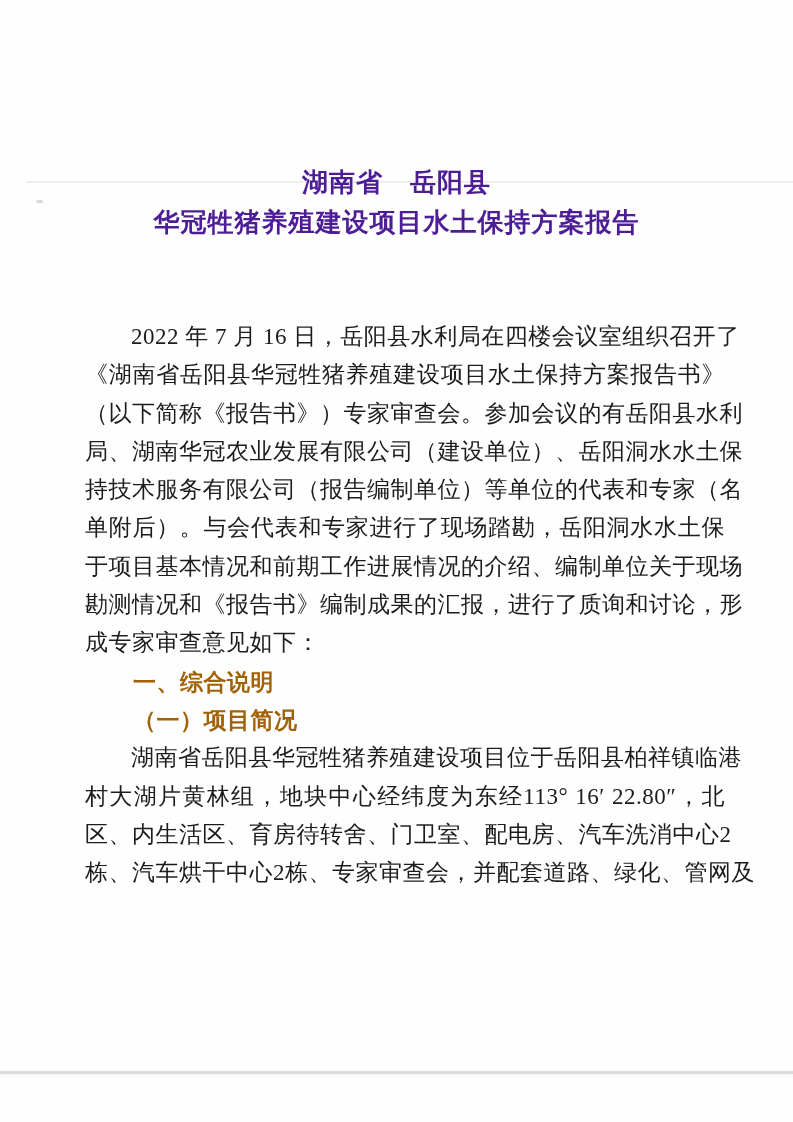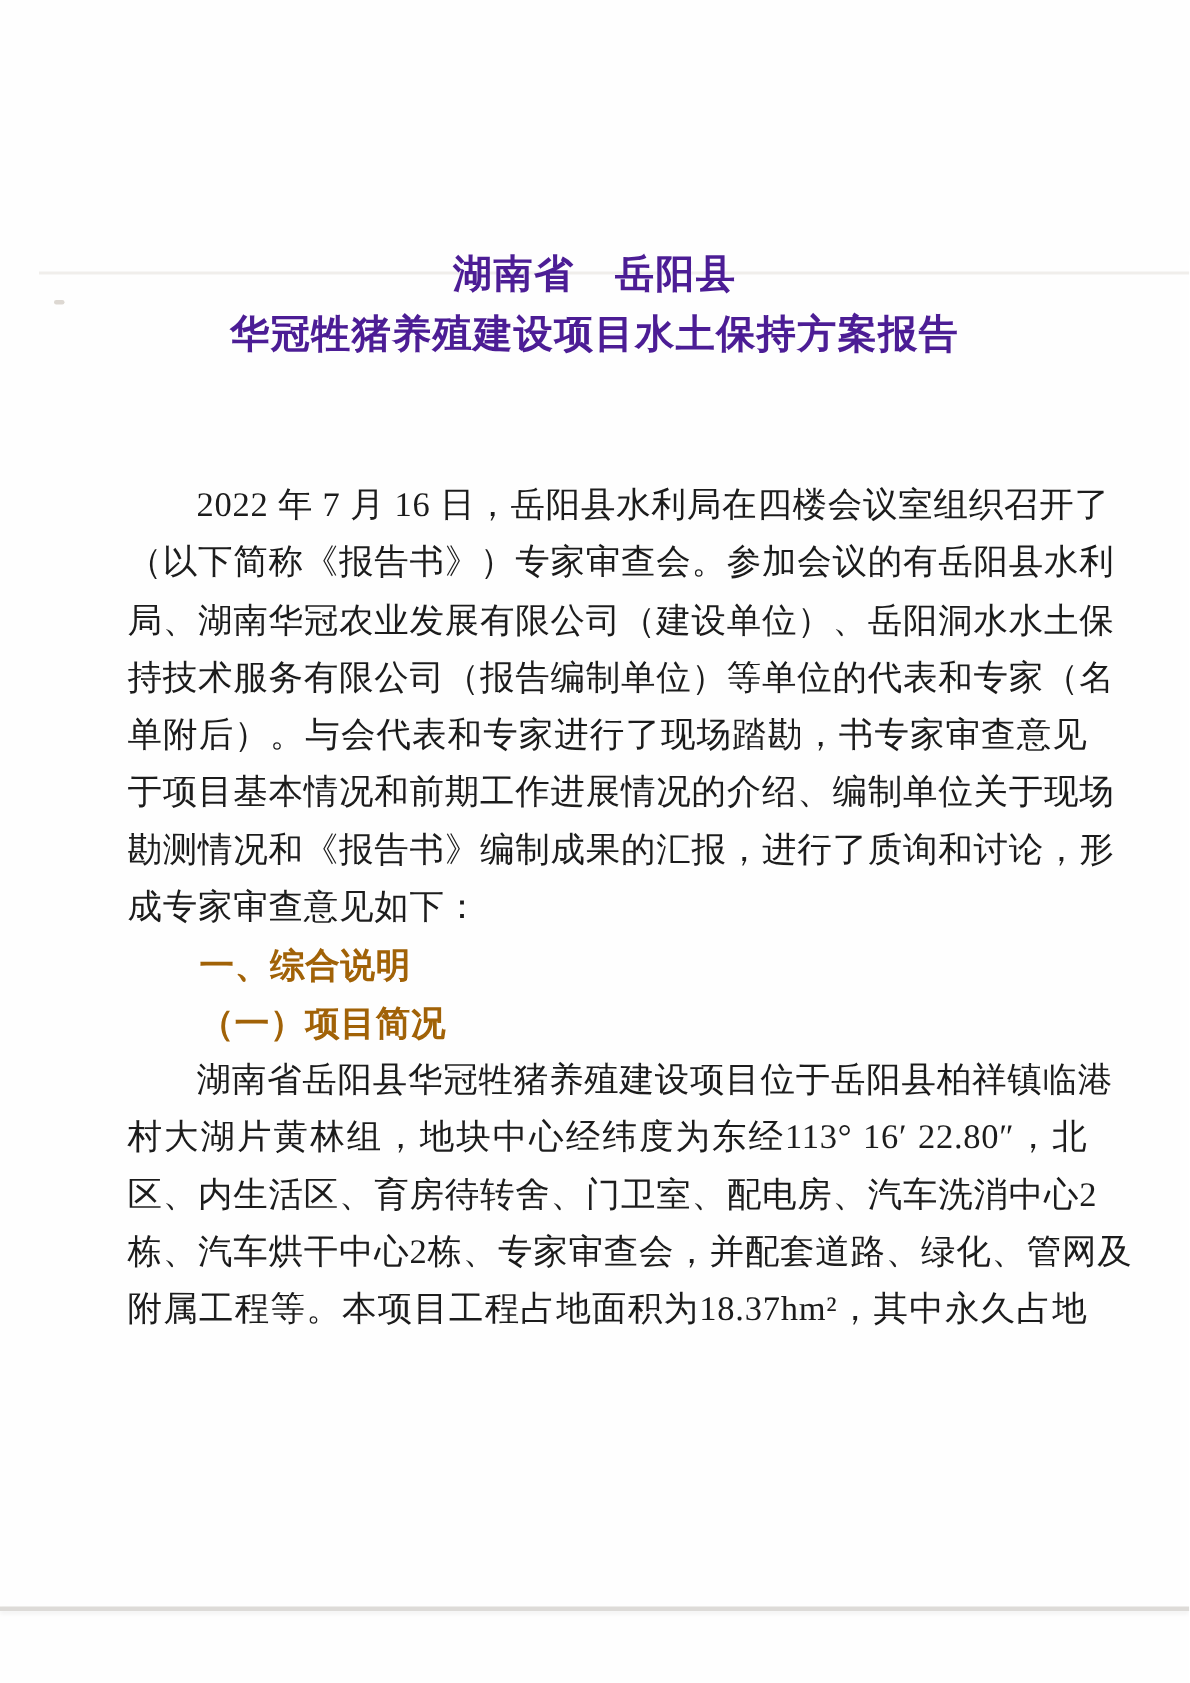--- a/index.html
+++ b/index.html
@@ -100,31 +100,31 @@
   <div class="scan-speck"></div>
   <div class="scan-line-bottom"></div>
 
   <div class="title-block">
     <div class="title-line">湖南省　岳阳县</div>
     <div class="title-line">华冠牲猪养殖建设项目水土保持方案报告</div>
   </div>
 
   <div class="body-block">
     <div class="t-line indent">2022 年 7 月 16 日，岳阳县水利局在四楼会议室组织召开了</div>
+    <div class="t-line">《湖南省岳阳县华冠牲猪养殖建设项目水土保持方案报告书》</div>
     <div class="t-line">（以下简称《报告书》）专家审查会。参加会议的有岳阳县水利</div>
     <div class="t-line">局、湖南华冠农业发展有限公司（建设单位）、岳阳洞水水土保</div>
     <div class="t-line">持技术服务有限公司（报告编制单位）等单位的代表和专家（名</div>
-    <div class="t-line">单附后）。与会代表和专家进行了现场踏勘，书专家审查意见</div>
+    <div class="t-line">单附后）。与会代表和专家进行了现场踏勘，岳阳洞水水土保</div>
     <div class="t-line">于项目基本情况和前期工作进展情况的介绍、编制单位关于现场</div>
     <div class="t-line">勘测情况和《报告书》编制成果的汇报，进行了质询和讨论，形</div>
     <div class="t-line no-justify">成专家审查意见如下：</div>
 
     <div class="t-line heading">一、综合说明</div>
     <div class="t-line heading">（一）项目简况</div>
 
     <div class="t-line indent">湖南省岳阳县华冠牲猪养殖建设项目位于岳阳县柏祥镇临港</div>
     <div class="t-line">村大湖片黄林组，地块中心经纬度为东经113° 16′ 22.80″，北</div>
     <div class="t-line">区、内生活区、育房待转舍、门卫室、配电房、汽车洗消中心2</div>
     <div class="t-line">栋、汽车烘干中心2栋、专家审查会，并配套道路、绿化、管网及</div>
-    <div class="t-line">附属工程等。本项目工程占地面积为18.37hm²，其中永久占地</div>
   </div>
 
 </div>
 
 </body></html>

